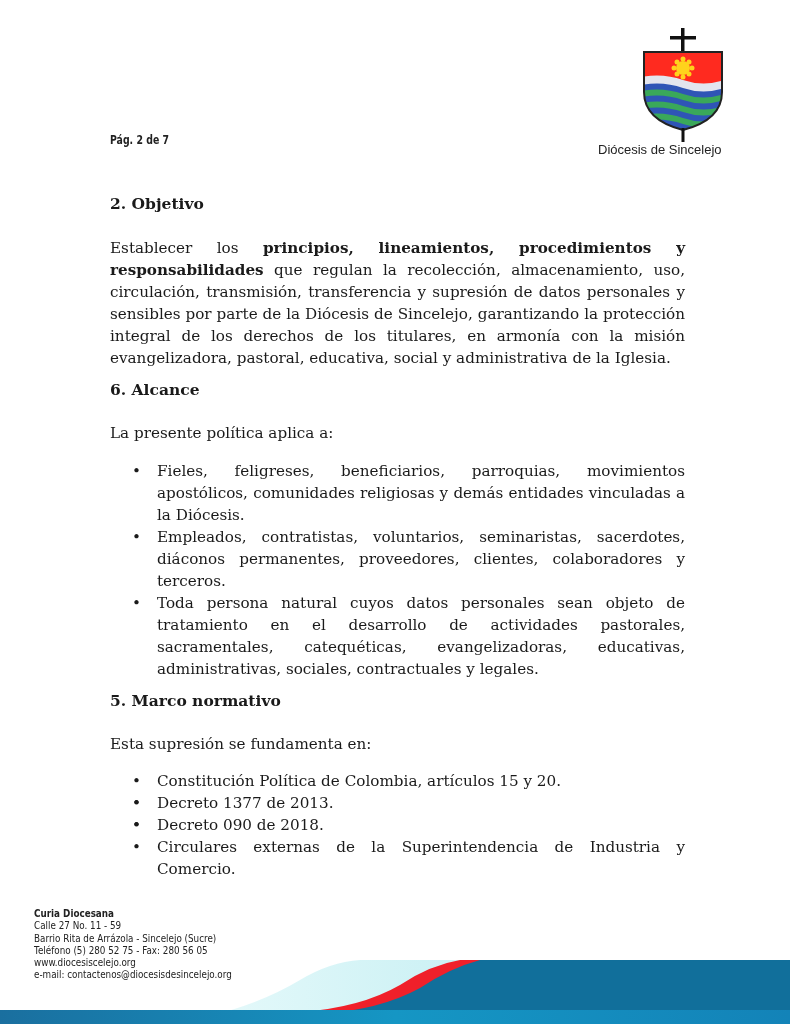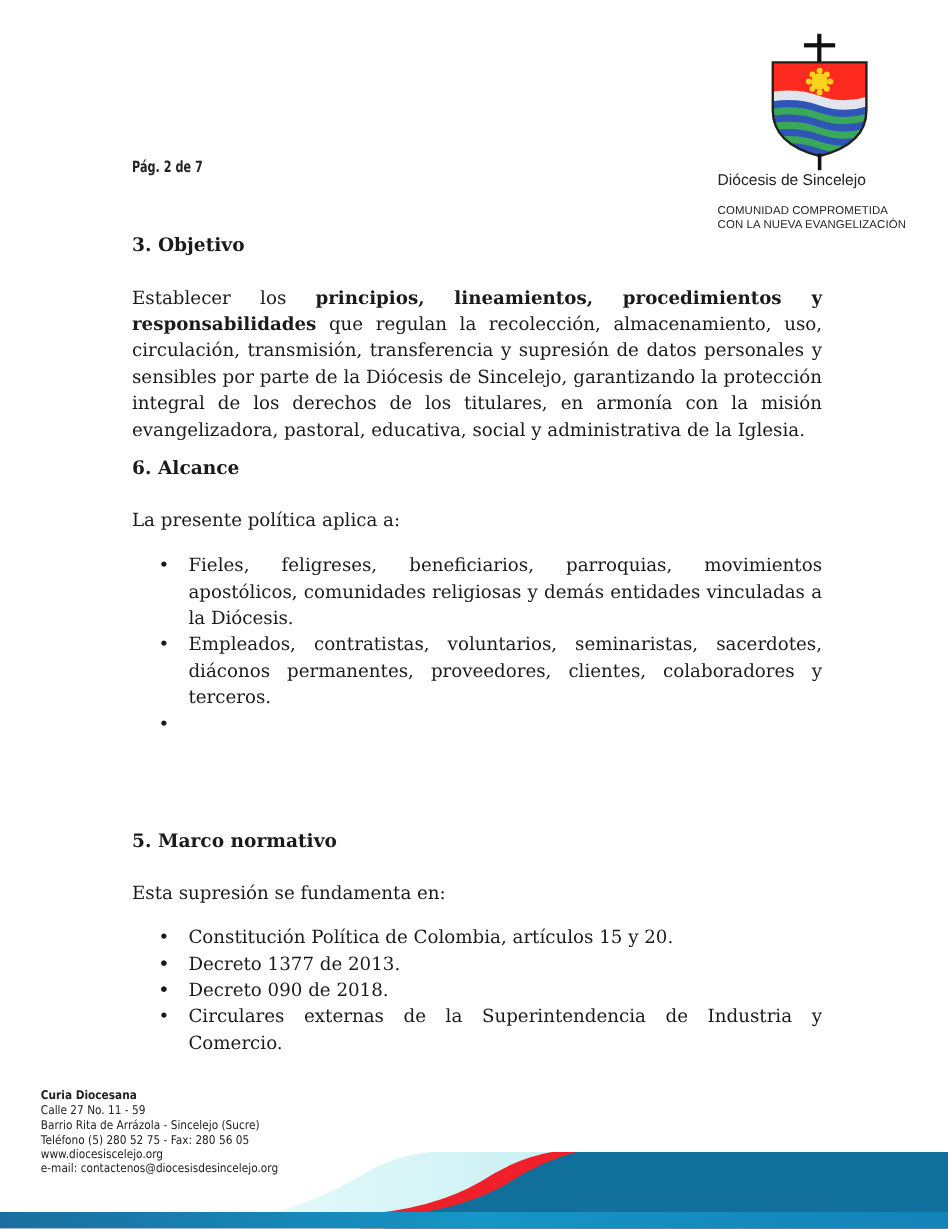--- a/index.html
+++ b/index.html
@@ -58,36 +58,32 @@
       <circle cx="38" cy="40" r="2.5"></circle>
         <circle cx="56" cy="40" r="2.5"></circle>
       <circle cx="41" cy="34" r="2.5"></circle>
         <circle cx="53" cy="34" r="2.5"></circle>
       <circle cx="41" cy="46" r="2.5"></circle>
         <circle cx="53" cy="46" r="2.5"></circle>
     </g>
     <rect x="45.5" y="100" width="3" height="14" fill="#111"></rect>
   </svg>
   <div class="org">Diócesis de Sincelejo</div>
-  <div class="slogan">
-    <div>COMUNIDAD COMPROMETIDA</div>
-    <div>CON LA NUEVA EVANGELIZACIÓN</div>
-  </div>
 </div>
 
 <div class="content">
-  <h2 class="sec3">3. Objetivo</h2>
+  <h2 class="sec3">2. Objetivo</h2>
   <p class="sec3-p"><span>Establecer los </span><span class="b">principios, lineamientos, procedimientos y responsabilidades</span><span> que regulan la recolección, almacenamiento, uso, circulación, transmisión, transferencia y supresión de datos personales y sensibles por parte de la Diócesis de Sincelejo, garantizando la protección integral de los derechos de los titulares, en armonía con la misión evangelizadora, pastoral, educativa, social y administrativa de la Iglesia.</span></p>
 
   <h2 class="sec4">6. Alcance</h2>
   <p class="sec4-intro">La presente política aplica a:</p>
   <ul class="sec4-list">
     <li><span class="bullet">•</span><span>Fieles, feligreses, beneficiarios, parroquias, movimientos apostólicos, comunidades religiosas y demás entidades vinculadas a la Diócesis.</span></li>
     <li><span class="bullet">•</span><span>Empleados, contratistas, voluntarios, seminaristas, sacerdotes, diáconos permanentes, proveedores, clientes, colaboradores y terceros.</span></li>
-    <li><span class="bullet">•</span></li>
+    <li><span class="bullet">•</span><span>Toda persona natural cuyos datos personales sean objeto de tratamiento en el desarrollo de actividades pastorales, sacramentales, catequéticas, evangelizadoras, educativas, administrativas, sociales, contractuales y legales.</span></li>
   </ul>
 
   <h2 class="sec5">5. Marco normativo</h2>
   <p class="sec5-intro">Esta supresión se fundamenta en:</p>
   <ul class="sec5-list">
     <li><span class="bullet">•</span><span>Constitución Política de Colombia, artículos 15 y 20.</span></li>
     <li><span class="bullet">•</span></li>
     <li><span class="bullet">•</span><span>Decreto 1377 de 2013.</span></li>
     <li><span class="bullet">•</span></li>
     <li><span class="bullet">•</span><span>Decreto 090 de 2018.</span></li>

